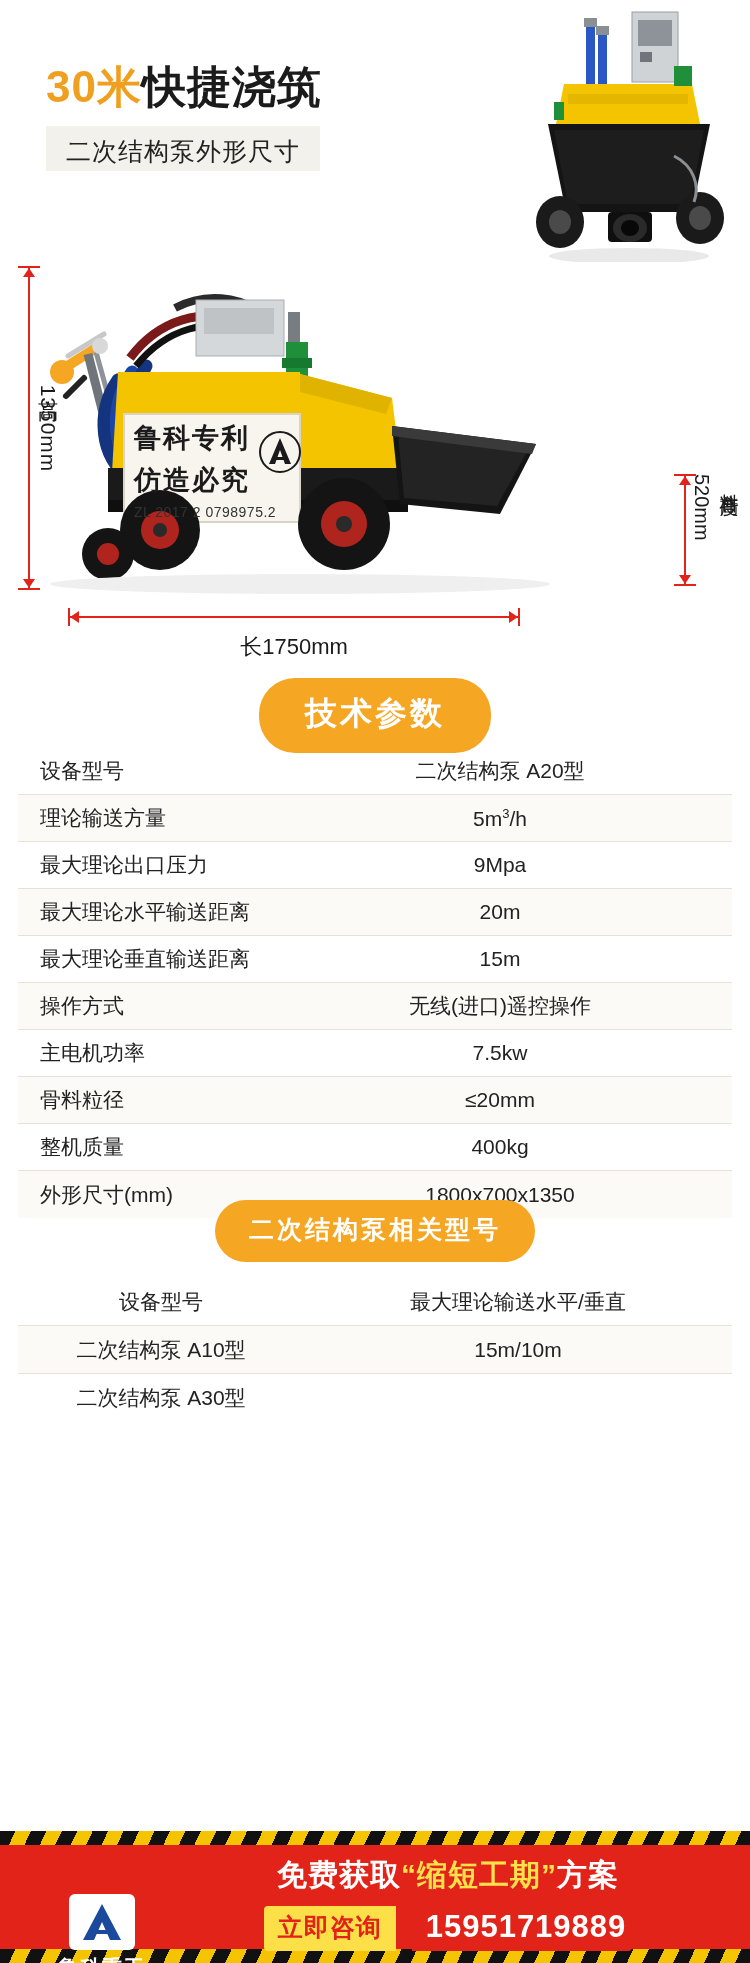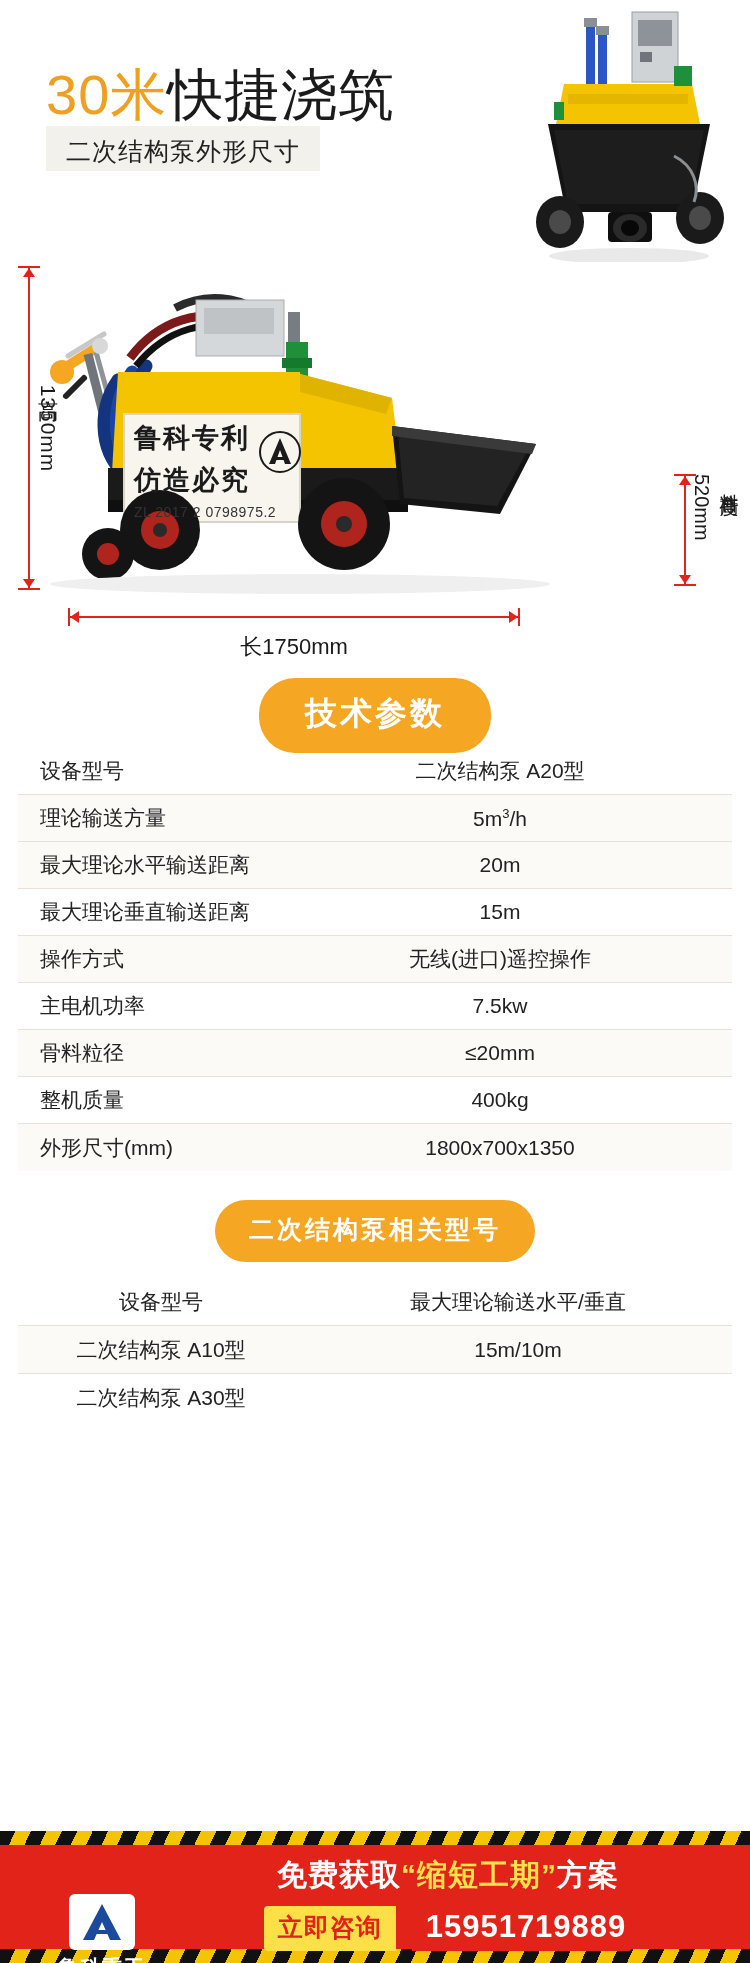--- a/index.html
+++ b/index.html
@@ -9,21 +9,21 @@
     background: #ffffff;
     color: #222;
     -webkit-font-smoothing: antialiased;
   }
   .page { position: relative; width: 750px; height: 1963px; overflow: hidden; background:#fff; }
 
   
   .header { position: relative; height: 270px; }
   .title-main {
     position: absolute; left: 46px; top: 58px;
-    font-size: 56px; font-weight: normal; letter-spacing: 1px;
+    font-size: 44px; font-weight: bold; letter-spacing: 1px;
     white-space: nowrap;
   }
   .title-main .num { color: #F0A020; }
   .title-main .rest { color: #1b1b1b; }
   .title-sub {
     position: absolute; left: 46px; top: 126px;
     background: #F3F1EC;
     padding: 9px 20px 3px 20px;
     font-size: 25px; color: #222; letter-spacing: 1px;
     white-space: nowrap;
@@ -297,20 +297,24 @@
 
   <div class="spec-table">
     <div class="spec-row">
       <div class="spec-k">设备型号</div>
       <div class="spec-v">二次结构泵 A20型</div>
     </div>
     <div class="spec-row alt">
       <div class="spec-k">理论输送方量</div>
       <div class="spec-v">5m<sup>3</sup>/h</div>
     </div>
+    <div class="spec-row">
+      <div class="spec-k">最大理论出口压力</div>
+      <div class="spec-v">9Mpa</div>
+    </div>
     <div class="spec-row alt">
       <div class="spec-k">最大理论水平输送距离</div>
       <div class="spec-v">20m</div>
     </div>
     <div class="spec-row">
       <div class="spec-k">最大理论垂直输送距离</div>
       <div class="spec-v">15m</div>
     </div>
     <div class="spec-row alt">
       <div class="spec-k">操作方式</div>

